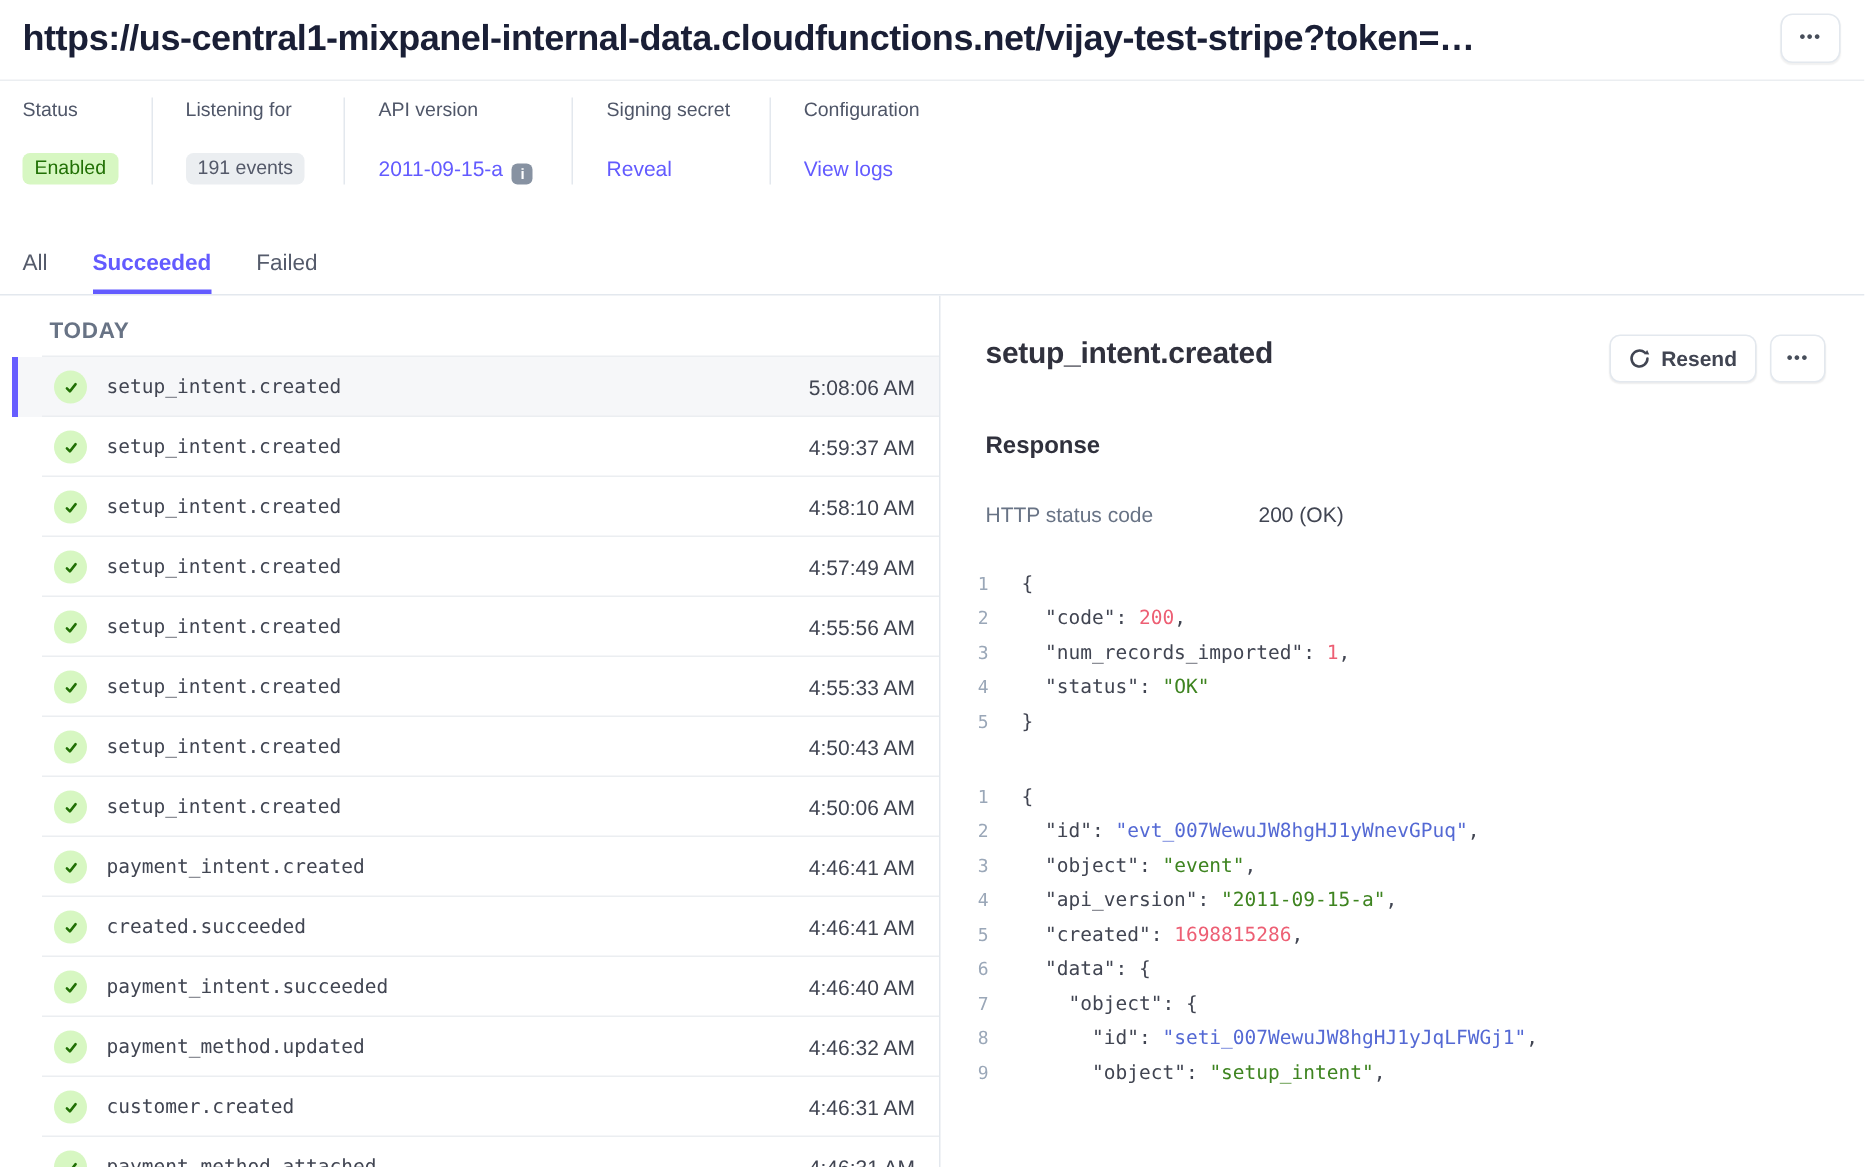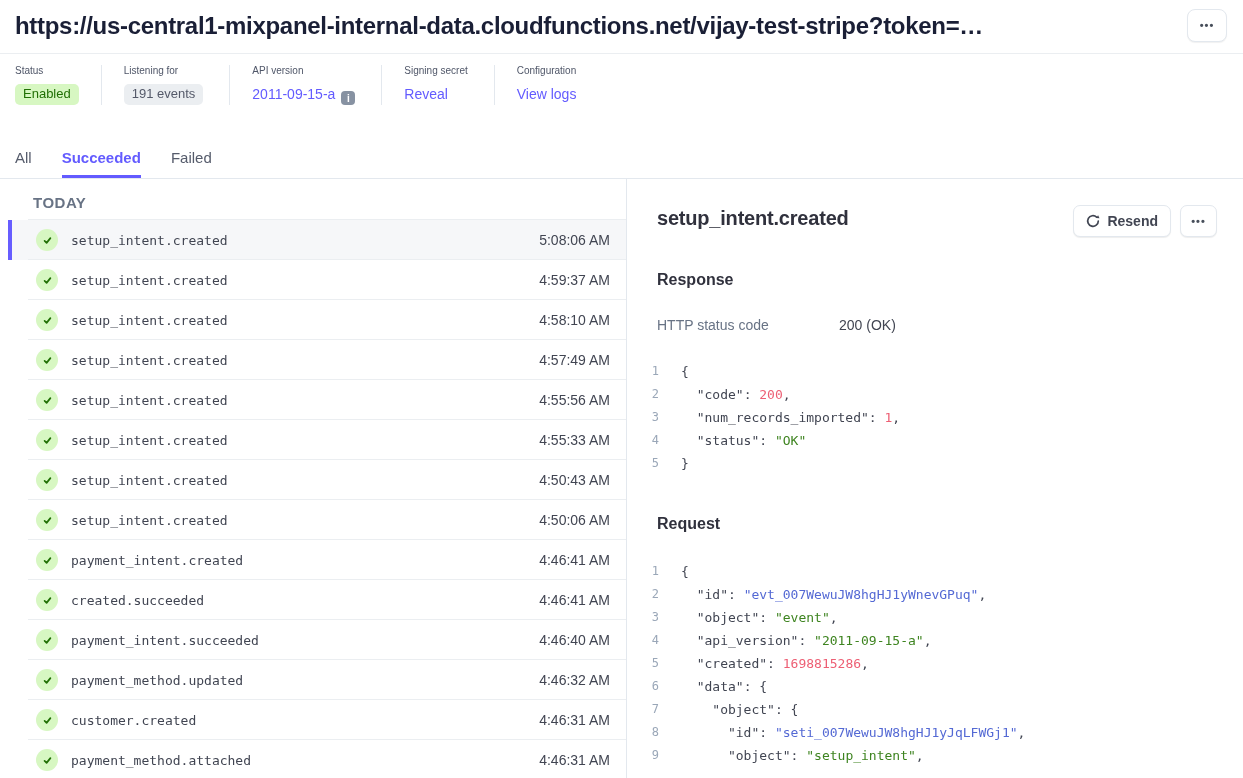--- a/index.html
+++ b/index.html
@@ -18,21 +18,21 @@
   .icon-btn { display:flex; align-items:center; justify-content:center;
     background:#fff; border:1px solid #e3e8ee; border-radius:8px;
     box-shadow:0 1px 1px rgba(0,0,0,.06); cursor:pointer; flex-shrink:0; }
   .top-overflow { width:40px; height:33px; margin-left:14px; }
   .dots { color:#474e5a; font-size:11px; font-weight:700; letter-spacing:1px; line-height:1; }
 
   
   .meta-row { display:flex; padding:11px 0 13px 15px; flex-shrink:0; }
   .meta-col { padding:0 26px 0 22px; border-left:1px solid #e3e8ee; }
   .meta-col:first-child { border-left:none; padding-left:0; padding-right:22px; }
-  .meta-label { font-size:10px; color:#4f5668; margin-bottom:8px; }
+  .meta-label { font-size:13px; color:#4f5668; margin-bottom:22px; }
   .badge { display:inline-block; font-size:13px; font-weight:500;
     padding:2px 8px 3px; border-radius:5px; line-height:16px; }
   .badge-green { background:#d7f7c2; color:#217005; }
   .badge-gray  { background:#ebeef1; color:#545969; }
   .meta-link { display:inline-flex; align-items:flex-end; gap:6px; font-size:14px;
     font-weight:500; color:#635bff; cursor:pointer; text-decoration:none; line-height:21px; }
   .info-icon { display:inline-flex; align-items:center; justify-content:center;
     width:14px; height:14px; border-radius:4px; background:#8792a2; color:#fff;
     font-size:10px; font-weight:700; cursor:pointer; }
 
@@ -291,21 +291,20 @@
           <div class="code-line">
             <span class="ln">4</span>
             <span class="ct"><span class="tp">  </span><span class="tk">"status"</span><span class="tp">: </span><span class="tg">"OK"</span></span>
           </div>
           <div class="code-line">
             <span class="ln">5</span>
             <span class="ct"><span class="tp">}</span></span>
           </div>
         </div>
 
-      <h3 class="section-title request-block">Request</h3>
       <div class="codeblock">
           <div class="code-line">
             <span class="ln">1</span>
             <span class="ct"><span class="tp">{</span></span>
           </div>
           <div class="code-line">
             <span class="ln">2</span>
             <span class="ct"><span class="tp">  </span><span class="tk">"id"</span><span class="tp">: </span><span class="tb">"evt_007WewuJW8hgHJ1yWnevGPuq"</span><span class="tp">,</span></span>
           </div>
           <div class="code-line">

